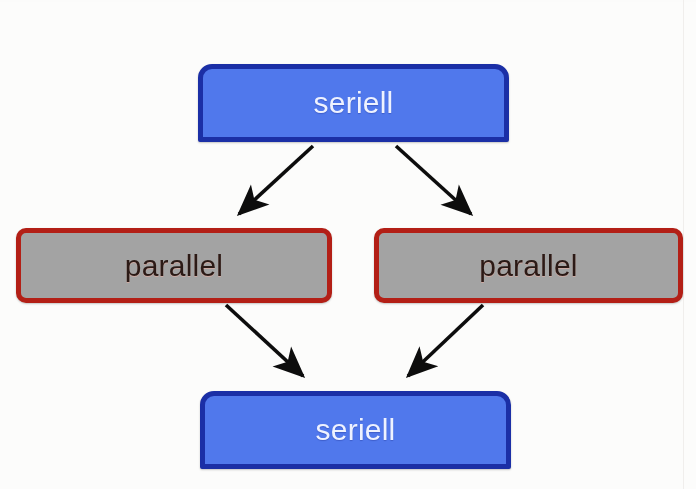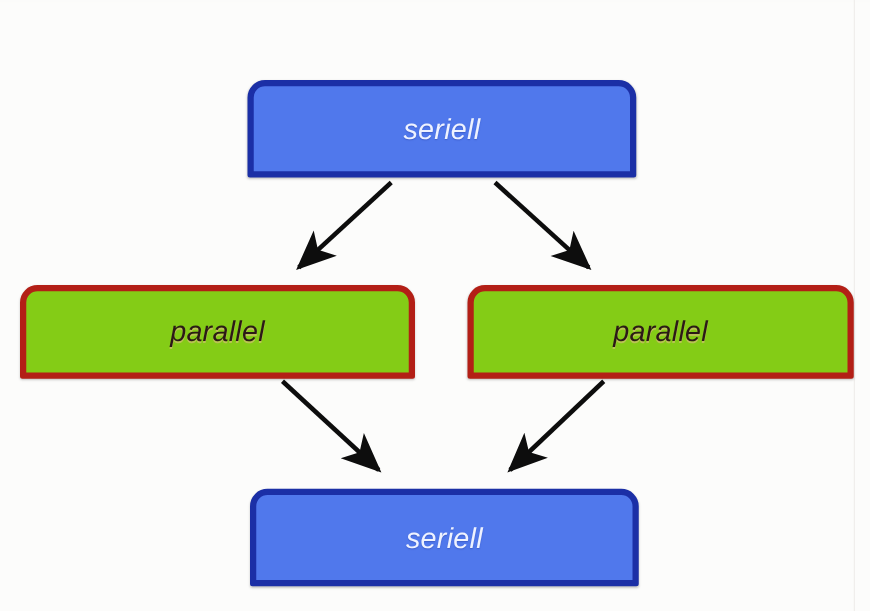--- a/index.html
+++ b/index.html
@@ -49,44 +49,44 @@
   .node {
     position: absolute;
     box-sizing: border-box;
     display: flex;
     align-items: center;
     justify-content: center;
     border-style: solid;
     border-radius: 14px 14px 2px 2px;
   }
   .node .node-label {
-    font-size: 23px;
+    font-size: 30px;
     line-height: 1;
     letter-spacing: 0.2px;
     white-space: nowrap;
     user-select: none;
-    font-style: italic;
   }
 
   .node.serial {
     background: #5078ec;
     border-color: #1b2fa6;
     border-width: 5px;
     box-shadow: 0 1px 2px rgba(0,0,0,0.22);
   }
   .node.serial .node-label {
     color: #eef2ff;
     text-shadow: 0 1px 1px rgba(30,45,140,0.35);
   }
 
   .node.parallel {
-    background: #84cc16;
+    background: #a3a3a3;
     border-color: #b31f16;
     border-width: 5px;
     box-shadow: 0 1px 2px rgba(0,0,0,0.22);
+    border-radius: 10px;
   }
   .node.parallel .node-label {
     color: #2b1a16;
     text-shadow: 0 1px 0 rgba(255,180,165,0.45);
   }
 
   
   #node-top    { left: 198px; top: 64px;  width: 311px; height: 78px; }
   #node-left   { left: 16px;  top: 228px; width: 316px; height: 75px; }
   #node-right  { left: 374px; top: 228px; width: 309px; height: 75px; }

